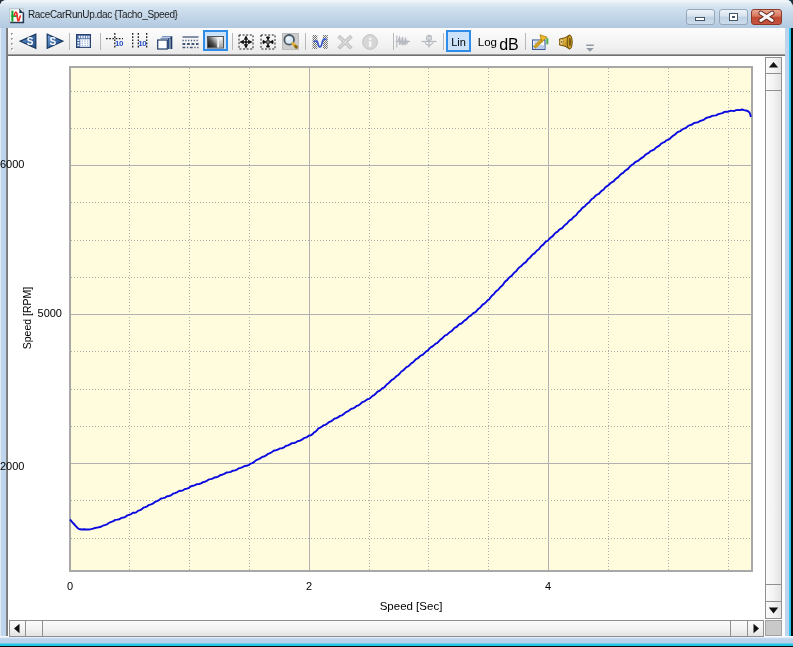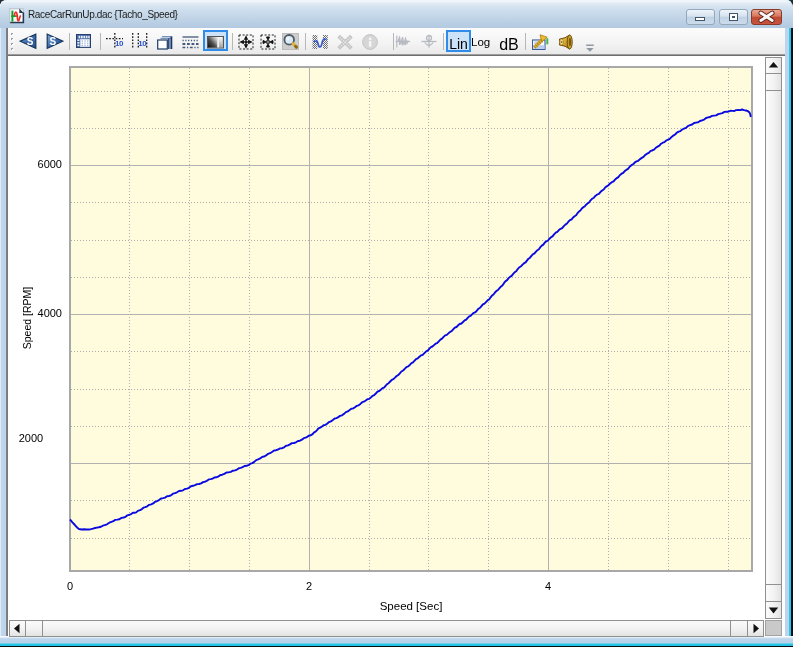--- a/index.html
+++ b/index.html
@@ -93,22 +93,22 @@
 </defs>
   </svg>
 <div class="sep" style="left:69px"></div>
 <div class="sep" style="left:100px"></div>
 <div class="sep" style="left:232px"></div>
 <div class="sep" style="left:305px"></div>
 <div class="sep" style="left:393px"></div>
 <div class="sep" style="left:443px"></div>
 <div class="sep" style="left:525px"></div>
 <div class="tbtn" style="left:446px;top:30px;width:25px;height:22px"></div>
-<div style="left:446px;top:36px;width:25px;text-align:center;font-size:14px;color:#000">Lin</div>
-<div style="left:471px;top:36px;width:26px;text-align:left;font-size:11.5px;color:#000">Log</div>
+<div style="left:446px;top:36px;width:25px;text-align:center;font-size:11px;color:#000">Lin</div>
+<div style="left:471px;top:36px;width:26px;text-align:right;font-size:11.5px;color:#000">Log</div>
 <div style="left:497px;top:36px;width:24px;text-align:center;font-size:16px;color:#000">dB</div>
 <svg style="left:11px;top:32px" width="4" height="20" viewBox="0 0 4 20">
     <g fill="#9aa0a6">
       <rect x="0" y="1" width="2" height="2"></rect>
       <rect x="0" y="6" width="2" height="2"></rect>
       <rect x="0" y="11" width="2" height="2"></rect>
       <rect x="0" y="16" width="2" height="2"></rect>
     </g>
     <g fill="#fff">
       <rect x="1" y="2" width="2" height="2" opacity="0.9"></rect>
@@ -307,23 +307,23 @@
     <line x1="539.6" y1="2" x2="539.6" y2="504" stroke="#adadad" stroke-width="1" stroke-dasharray="1 2"></line>
     <line x1="599.5" y1="2" x2="599.5" y2="504" stroke="#adadad" stroke-width="1" stroke-dasharray="1 2"></line>
     <line x1="659.4" y1="2" x2="659.4" y2="504" stroke="#adadad" stroke-width="1" stroke-dasharray="1 2"></line>
     <line x1="2" y1="99.5" x2="682" y2="99.5" stroke="#b1b1b1" stroke-width="1"></line>
     <line x1="2" y1="248.5" x2="682" y2="248.5" stroke="#b1b1b1" stroke-width="1"></line>
     <line x1="2" y1="397.5" x2="682" y2="397.5" stroke="#b1b1b1" stroke-width="1"></line>
     <line x1="240" y1="2" x2="240" y2="504" stroke="#b1b1b1" stroke-width="1"></line>
     <line x1="479.5" y1="2" x2="479.5" y2="504" stroke="#b1b1b1" stroke-width="1"></line>
 <path d="M1.0,453.5L2.0,454.6L3.4,456.3L5.0,458.0L6.6,459.8L8.3,461.7L10.0,463.0L12.5,463.5L15.0,463.3L17.4,463.5L20.0,463.5L21.9,463.1L24.0,462.6L26.0,462.0L27.9,461.6L29.8,461.3L32.0,460.8L33.8,459.7L35.7,459.2L38.0,458.3L41.0,456.3L42.5,455.8L44.3,455.2L46.2,453.9L48.3,453.6L50.4,453.2L52.5,451.9L54.6,451.5L56.6,450.8L58.4,449.3L60.0,448.8L62.2,448.1L64.0,446.8L65.6,446.7L67.2,446.4L68.9,444.9L71.0,444.2L72.6,443.4L74.4,441.7L76.3,441.1L78.2,440.3L80.2,438.8L82.2,438.3L84.2,437.4L86.1,435.8L88.0,435.1L90.0,434.1L92.1,432.5L94.1,432.1L96.1,431.6L98.0,430.3L100.0,430.0L102.0,429.3L104.0,427.7L106.0,427.1L108.0,426.3L110.0,425.0L112.0,424.8L114.0,424.3L116.0,423.0L118.0,422.6L120.0,421.8L122.0,420.2L124.0,419.8L126.0,419.2L128.1,418.1L130.1,418.0L132.1,417.4L134.0,416.1L136.0,415.7L137.9,414.8L139.8,413.4L141.7,413.1L143.6,412.6L145.4,411.5L147.3,411.3L149.1,410.7L151.0,409.2L153.2,408.7L155.3,407.9L157.5,406.5L159.6,406.4L161.8,405.8L163.9,404.7L166.0,404.4L168.0,403.6L169.9,402.2L171.7,401.9L173.6,401.2L175.5,400.0L177.6,399.8L180.0,398.9L181.6,397.6L183.4,397.1L185.2,395.9L187.2,394.1L189.1,393.4L191.1,392.4L193.1,390.9L195.2,390.5L197.1,389.4L199.1,387.8L201.0,387.2L203.0,386.0L205.1,384.5L207.1,384.2L209.1,383.5L211.1,382.4L213.1,382.2L215.1,381.3L217.1,379.8L219.0,379.4L221.0,378.4L223.0,377.1L225.0,377.0L227.0,376.3L229.0,375.0L230.9,374.7L232.9,373.7L234.8,372.2L236.6,371.7L238.3,370.8L240.0,369.6L241.9,369.2L243.6,368.1L245.1,366.4L246.6,365.7L248.0,364.2L249.5,362.4L251.2,361.7L253.0,360.5L254.6,359.2L256.3,358.9L258.1,357.7L260.0,356.1L261.9,355.4L263.8,354.0L265.7,352.5L267.5,352.1L269.3,351.1L271.0,349.9L273.0,349.3L275.0,347.9L276.9,346.1L278.8,345.4L280.6,344.1L282.4,342.7L284.2,342.4L286.0,341.3L287.8,339.8L289.6,339.3L291.4,337.9L293.2,336.2L294.9,335.7L296.7,334.5L298.4,333.2L300.0,332.9L301.8,331.6L303.5,329.9L305.2,329.1L306.8,327.5L308.5,325.7L310.2,325.0L312.0,323.5L313.5,322.1L315.0,321.6L316.5,320.0L318.0,318.2L319.6,317.2L321.2,315.5L322.8,313.8L324.4,313.1L326.0,311.6L327.6,310.0L329.2,309.2L330.8,307.4L332.4,305.5L334.1,304.5L335.7,302.8L337.4,301.1L339.2,300.4L341.0,298.7L342.5,297.2L344.0,296.4L345.6,294.7L347.2,293.0L348.8,292.3L350.4,290.8L352.0,289.4L353.7,288.8L355.4,287.1L357.2,285.3L359.0,284.3L360.4,282.6L361.9,281.1L363.4,280.5L365.0,279.1L366.6,277.7L368.1,277.1L369.8,275.3L371.4,273.6L373.0,272.7L374.6,270.9L376.2,269.4L377.8,268.9L379.4,267.4L381.0,266.0L382.6,265.2L384.2,263.4L385.8,261.7L387.5,261.0L389.1,259.3L390.7,258.0L392.4,257.5L394.0,256.0L395.6,254.4L397.2,253.6L398.7,251.8L400.2,250.3L401.6,249.8L403.0,248.4L404.8,246.8L406.5,246.1L408.1,244.3L409.5,242.7L411.0,241.8L412.5,240.0L413.9,238.4L415.5,237.6L417.2,235.8L419.0,234.0L420.3,233.3L421.6,231.3L423.0,229.6L424.5,228.5L426.0,226.5L427.5,224.9L429.0,224.0L430.5,222.1L432.1,220.4L433.6,219.2L435.1,216.9L436.6,215.1L438.1,214.1L439.6,212.2L441.0,210.8L442.6,209.9L444.2,207.9L445.8,206.2L447.4,205.0L448.9,202.8L450.5,201.2L452.0,200.3L453.5,198.6L455.1,197.2L456.6,196.4L458.1,194.4L459.5,192.7L461.0,191.7L462.6,189.6L464.1,188.1L465.5,187.4L467.0,185.6L468.4,184.2L469.9,183.3L471.3,181.2L472.8,179.6L474.3,178.6L475.8,176.6L477.4,175.3L479.0,174.5L480.5,172.7L482.0,171.3L483.5,170.4L485.1,168.3L486.7,166.7L488.3,165.9L489.9,164.1L491.6,162.8L493.2,162.1L494.8,160.1L496.4,158.6L498.0,157.5L499.5,155.5L501.0,154.1L502.6,153.3L504.1,151.5L505.6,150.2L507.1,149.3L508.5,147.2L510.0,145.6L511.4,144.5L512.8,142.5L514.3,141.2L515.7,140.5L517.1,138.7L518.5,137.5L520.0,136.5L521.6,134.3L523.2,132.7L524.9,131.7L526.6,129.7L528.3,128.5L529.9,127.8L531.6,125.8L533.2,124.5L534.7,123.5L536.2,121.5L537.7,120.3L539.0,119.7L541.1,117.5L542.9,116.2L544.6,115.4L546.2,113.4L547.8,112.1L549.3,111.1L551.0,109.0L552.6,107.7L554.2,106.9L555.7,105.1L557.3,103.9L559.0,102.9L560.9,100.5L563.0,98.8L564.4,98.0L565.9,96.3L567.5,95.4L569.2,94.8L571.0,93.1L572.8,91.9L574.5,90.9L576.3,88.9L578.1,87.7L579.8,86.9L581.4,85.2L583.0,84.5L585.0,83.7L586.8,81.8L588.6,80.6L590.4,79.6L592.1,77.7L593.8,76.7L595.5,76.1L597.2,74.5L599.0,73.7L600.8,72.8L602.6,70.9L604.3,69.6L606.1,68.5L607.9,66.6L609.7,65.7L611.4,65.1L613.2,63.5L615.0,62.7L617.0,61.9L619.0,60.0L621.1,59.1L623.1,58.5L625.1,57.0L627.1,56.6L629.1,56.3L631.0,55.0L633.1,54.3L635.1,53.6L637.1,52.0L639.1,51.4L641.1,51.0L643.0,49.9L645.0,49.6L647.1,49.4L649.2,48.1L651.3,47.6L653.4,47.1L655.4,45.9L657.3,45.7L659.0,45.7L661.5,44.8L663.5,44.9L665.3,45.0L667.0,44.1L669.2,44.0L671.2,44.1L673.0,43.5L675.2,44.1L677.0,44.5L679.0,45.2L680.5,46.5L681.3,48.5L681.8,51.0" fill="none" stroke="#0909e0" stroke-width="1.9" stroke-linejoin="round" shape-rendering="auto"></path>
 </svg>
-<div class="lbl" style="left:0;top:158px;width:62px;text-align:right">6000</div>
-<div class="lbl" style="left:0;top:307px;width:62px;text-align:right">4000</div>
-<div class="lbl" style="left:0;top:432px;width:62px;text-align:center">2000</div>
+<div class="lbl" style="left:0;top:158px;width:62px;text-align:left">6000</div>
+<div class="lbl" style="left:0;top:307px;width:62px;text-align:right">5000</div>
+<div class="lbl" style="left:0;top:460px;width:62px;text-align:left">2000</div>
 <div class="lbl" style="left:55px;top:580px;width:30px;text-align:center">0</div>
 <div class="lbl" style="left:294px;top:580px;width:30px;text-align:center">2</div>
 <div class="lbl" style="left:533px;top:580px;width:30px;text-align:center">4</div>
 <div class="lbl" style="left:361px;top:600px;width:100px;text-align:center;font-size:11.5px">Speed [Sec]</div>
 <div class="lbl" style="left:27px;top:320px;width:0;height:0">
     <span style="display:block;position:absolute;left:-50px;top:-8px;width:100px;text-align:center;transform:rotate(-90deg);font-size:10.5px">Speed [RPM]</span>
   </div>
 <svg style="left:765px;top:57px" width="17" height="562" shape-rendering="crispEdges">
     <rect x="0.5" y="0.5" width="16" height="561" fill="#f2f2f2" stroke="#949494"></rect>
     <rect x="0.5" y="0.5" width="16" height="16" fill="url(#gsv)" stroke="#909090" stroke-width="1"></rect>

